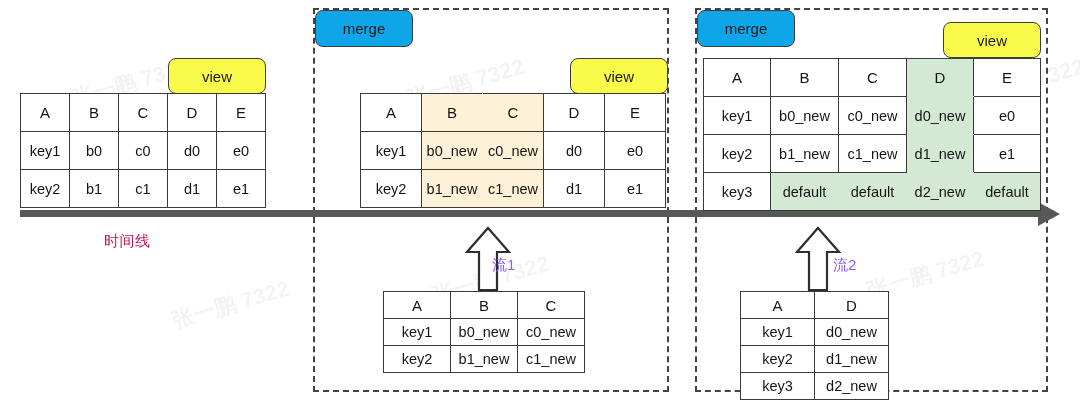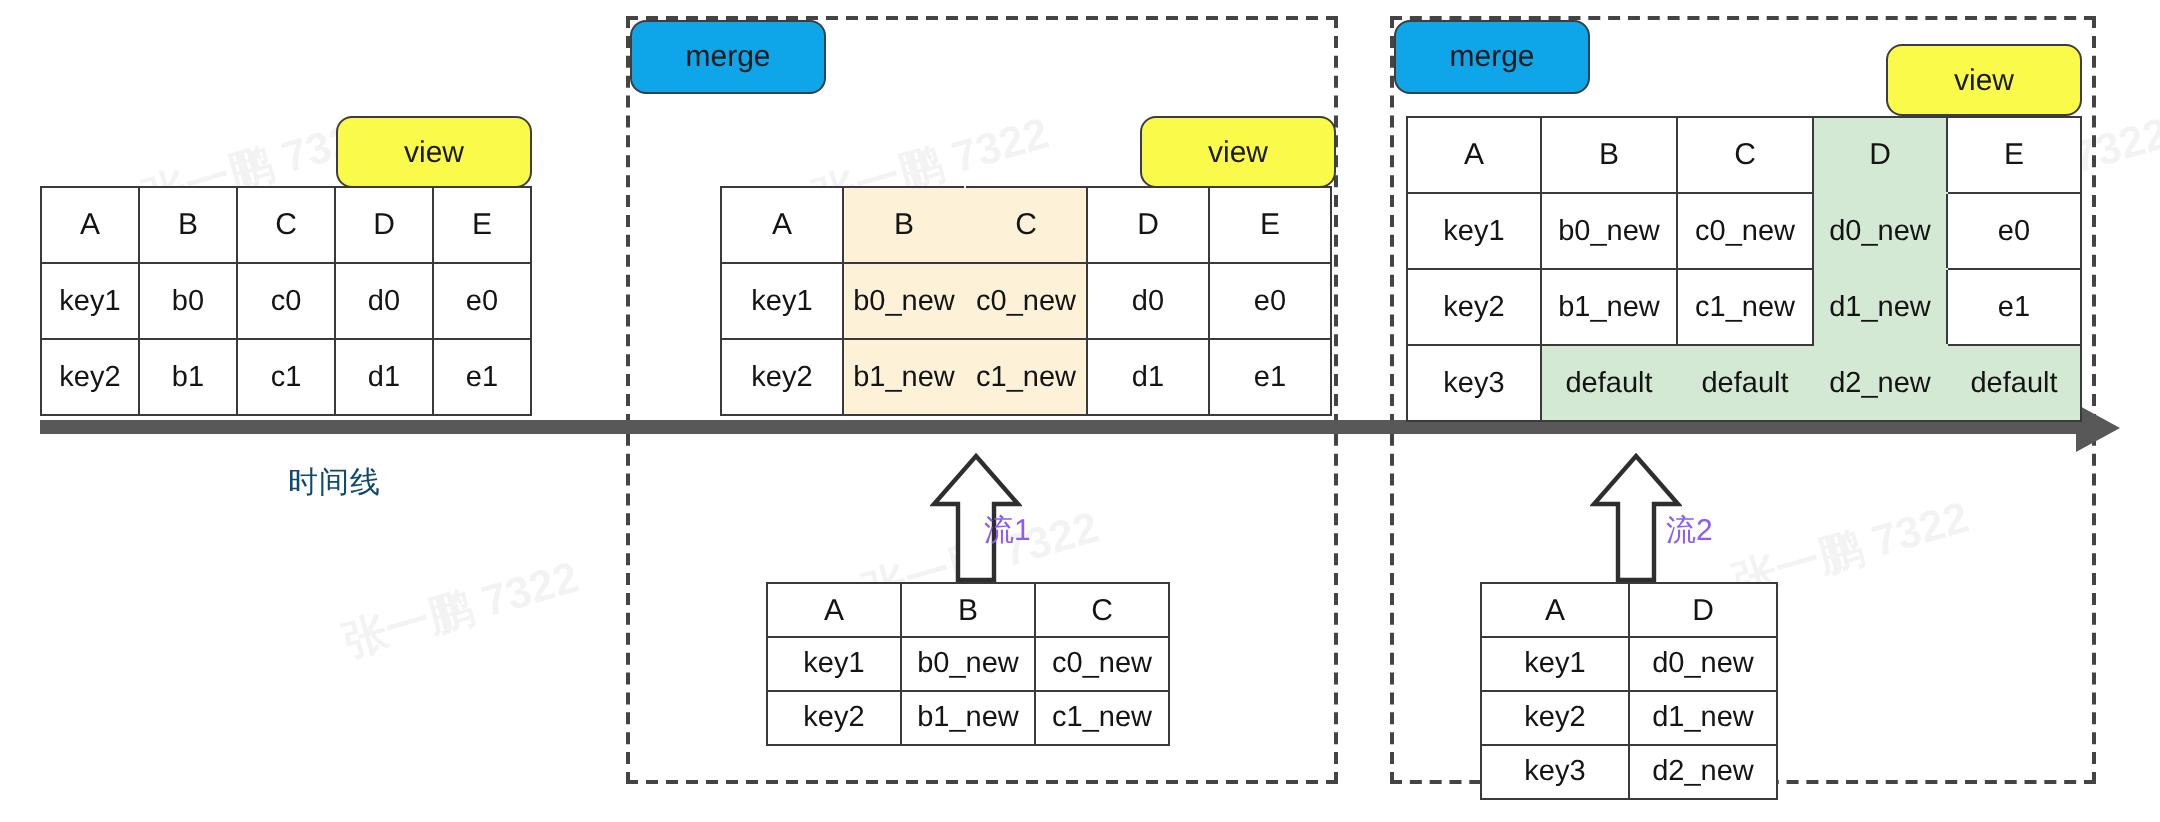--- a/index.html
+++ b/index.html
@@ -31,23 +31,22 @@
     position:absolute;
     width:0;height:0;
     border-top:12px solid transparent;
     border-bottom:12px solid transparent;
     border-left:22px solid #585858;
   }
   .timeline-label{
     position:absolute;
     font-size:15px;
     letter-spacing:.5px;
-    color:#0c4a6e;
+    color:#be185d;
     white-space:nowrap;
-    margin-left:40px;
   }
 
   
   .badge{
     position:absolute;
     box-sizing:border-box;
     border:1.5px solid #3d3d3d;
     border-radius:8px;
     display:flex;
     align-items:center;

